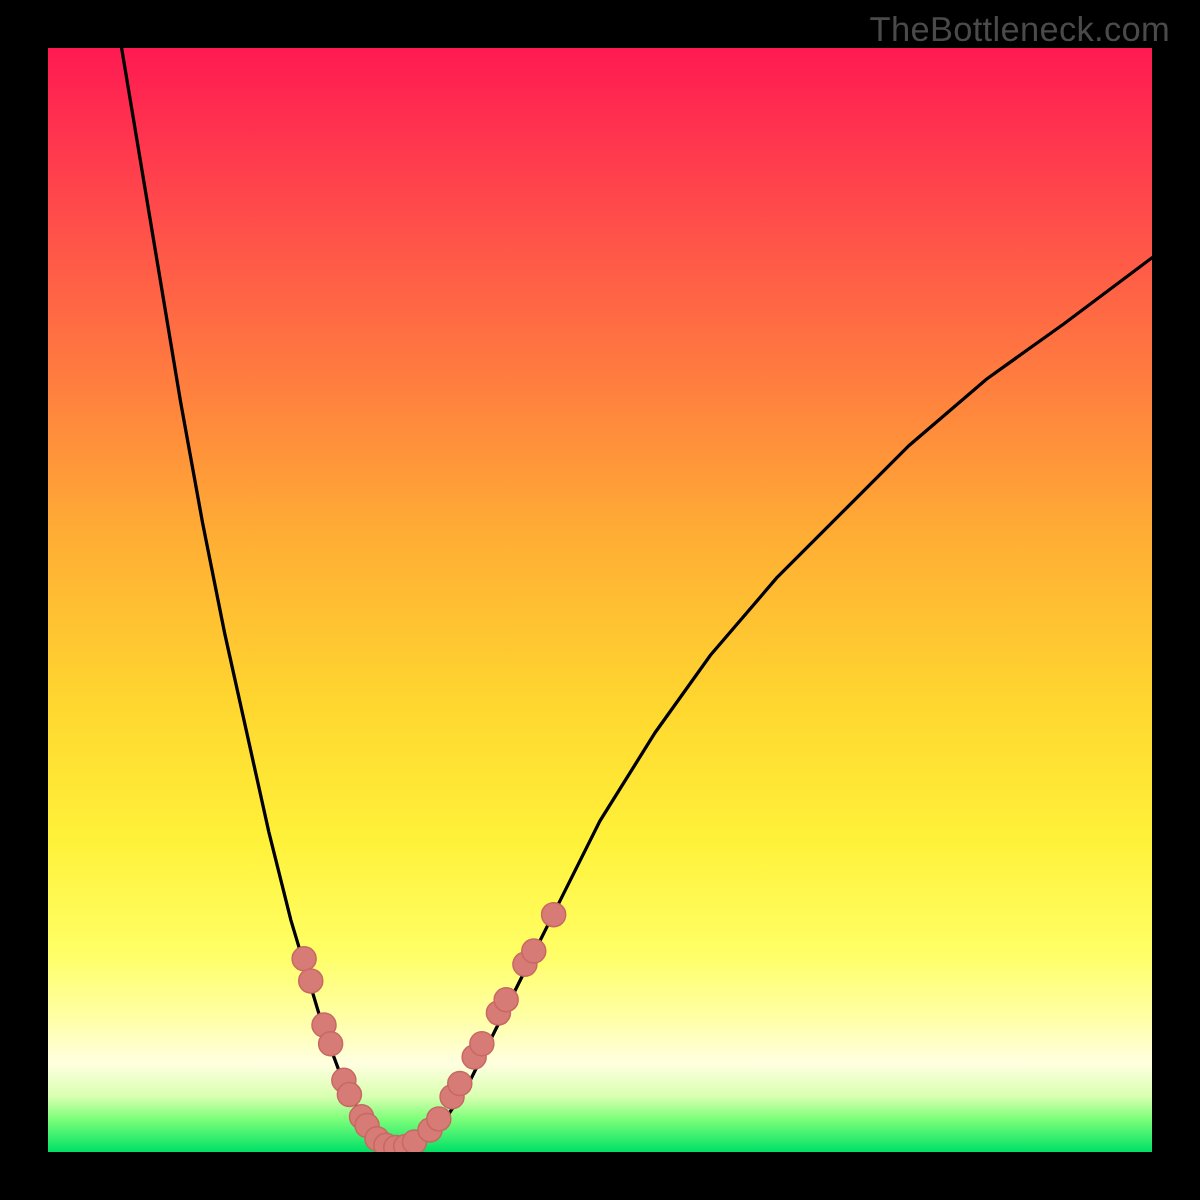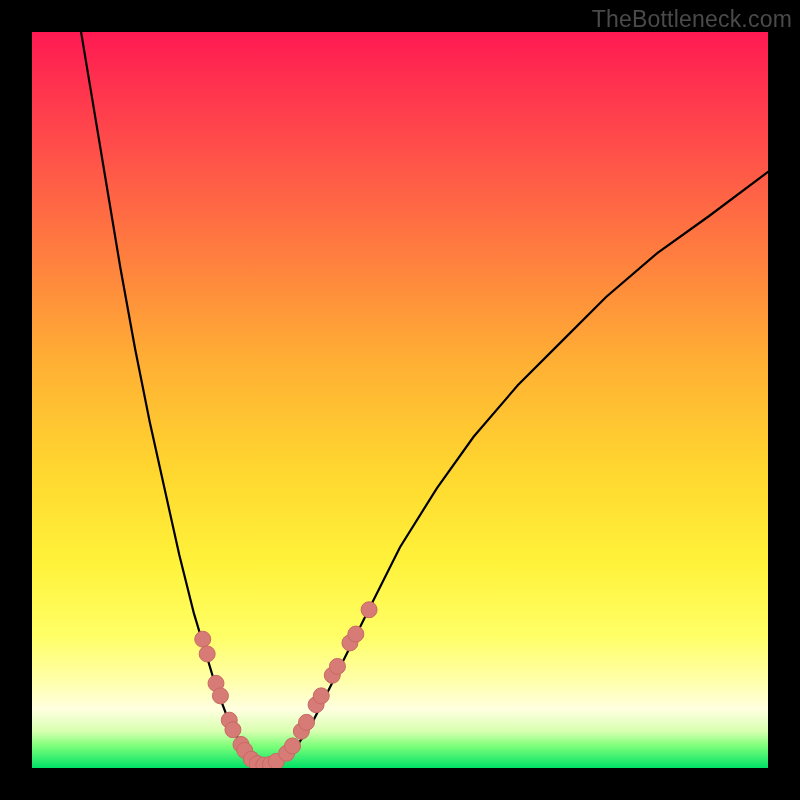--- a/index.html
+++ b/index.html
@@ -37,21 +37,21 @@
       #ffffa8 88%,
       #ffffe0 92%,
       #d8ffb0 95%,
       #7dff7a 97%,
       #00e066 100%
     );
   }
   .watermark {
     position: absolute;
     top: 6px;
-    right: 8px;
+    right: 20px;
     color: #4a4a4a;
     font-size: 23px;
     font-weight: 400;
     letter-spacing: 0.2px;
     font-family: Arial, Helvetica, sans-serif;
   }
   svg.curves {
     position: absolute;
     top: 0;
     left: 0;

